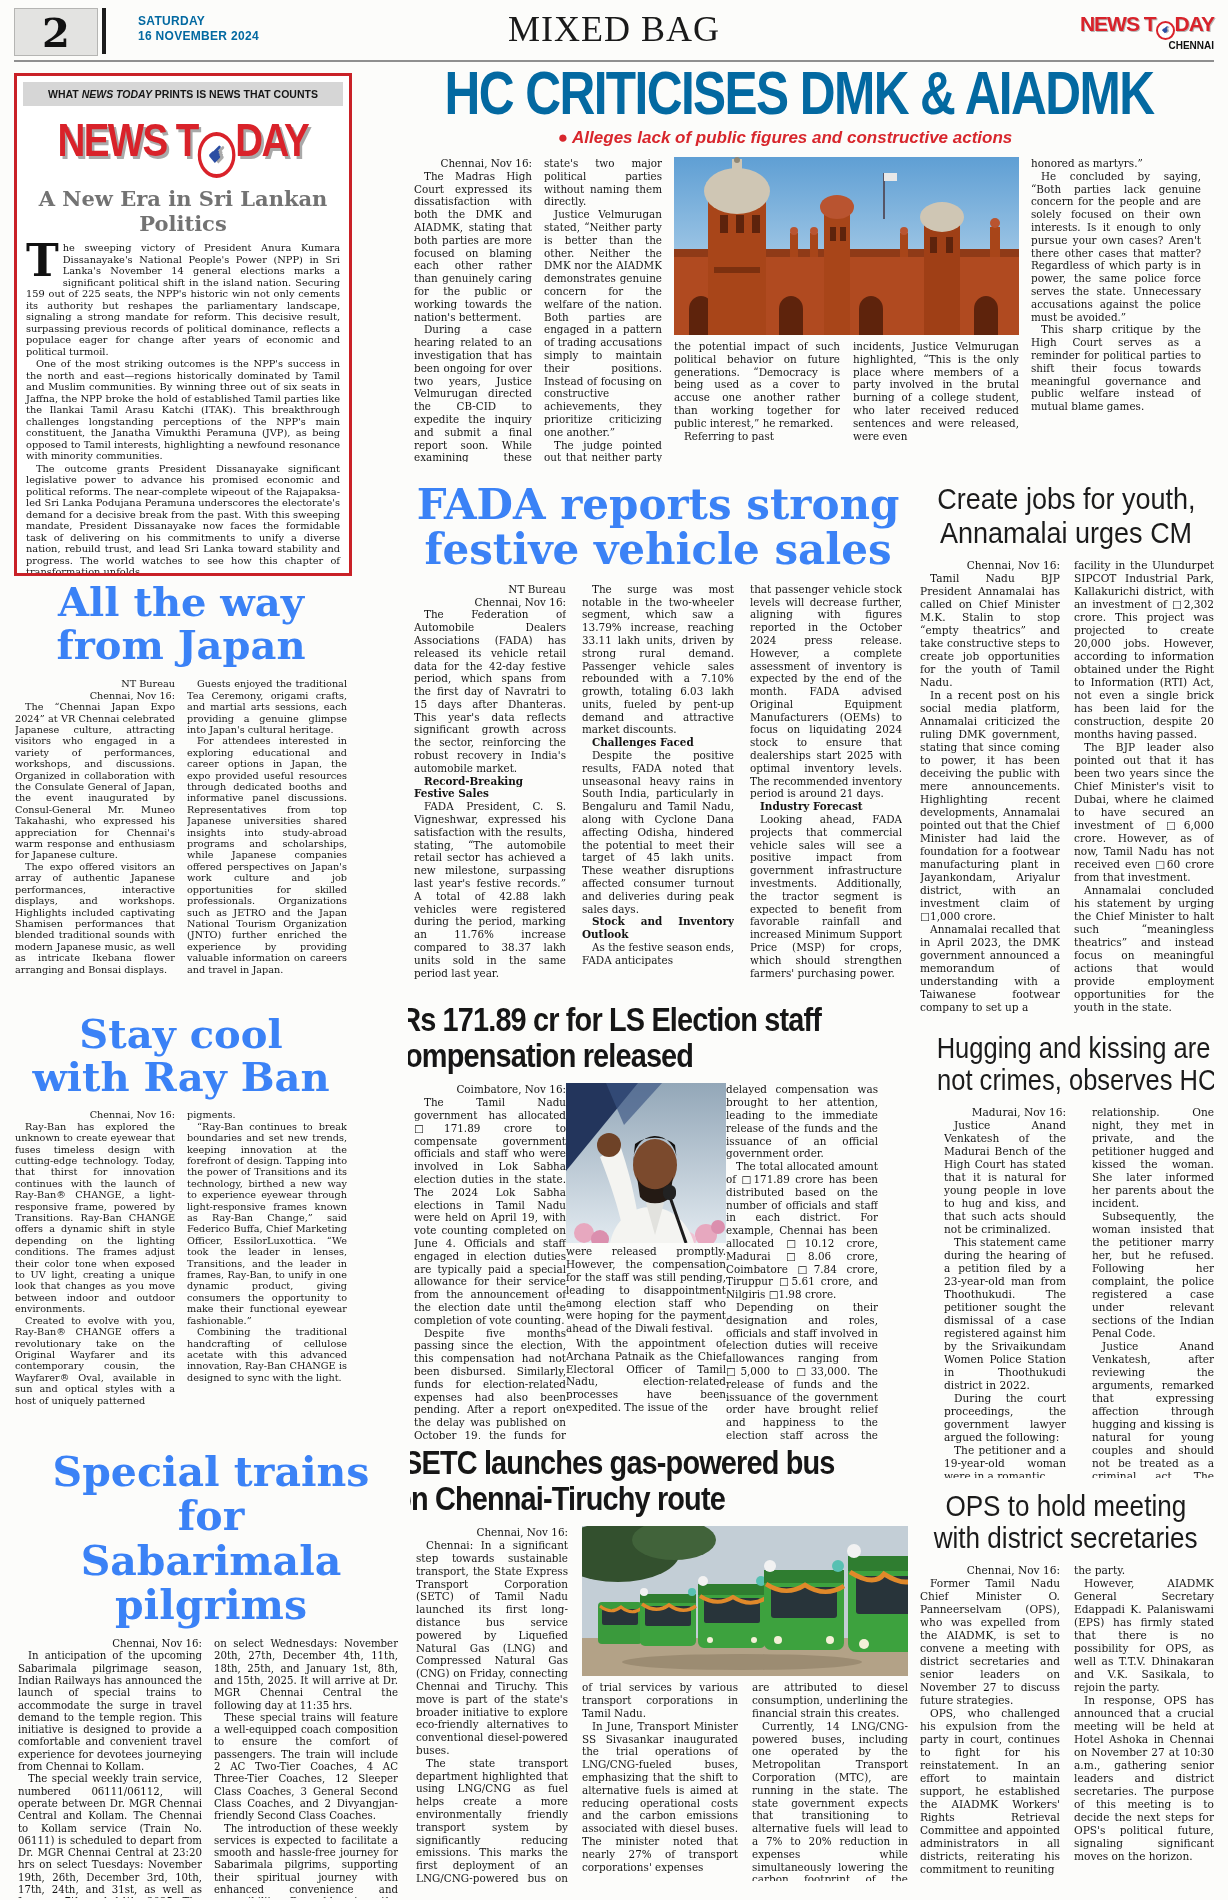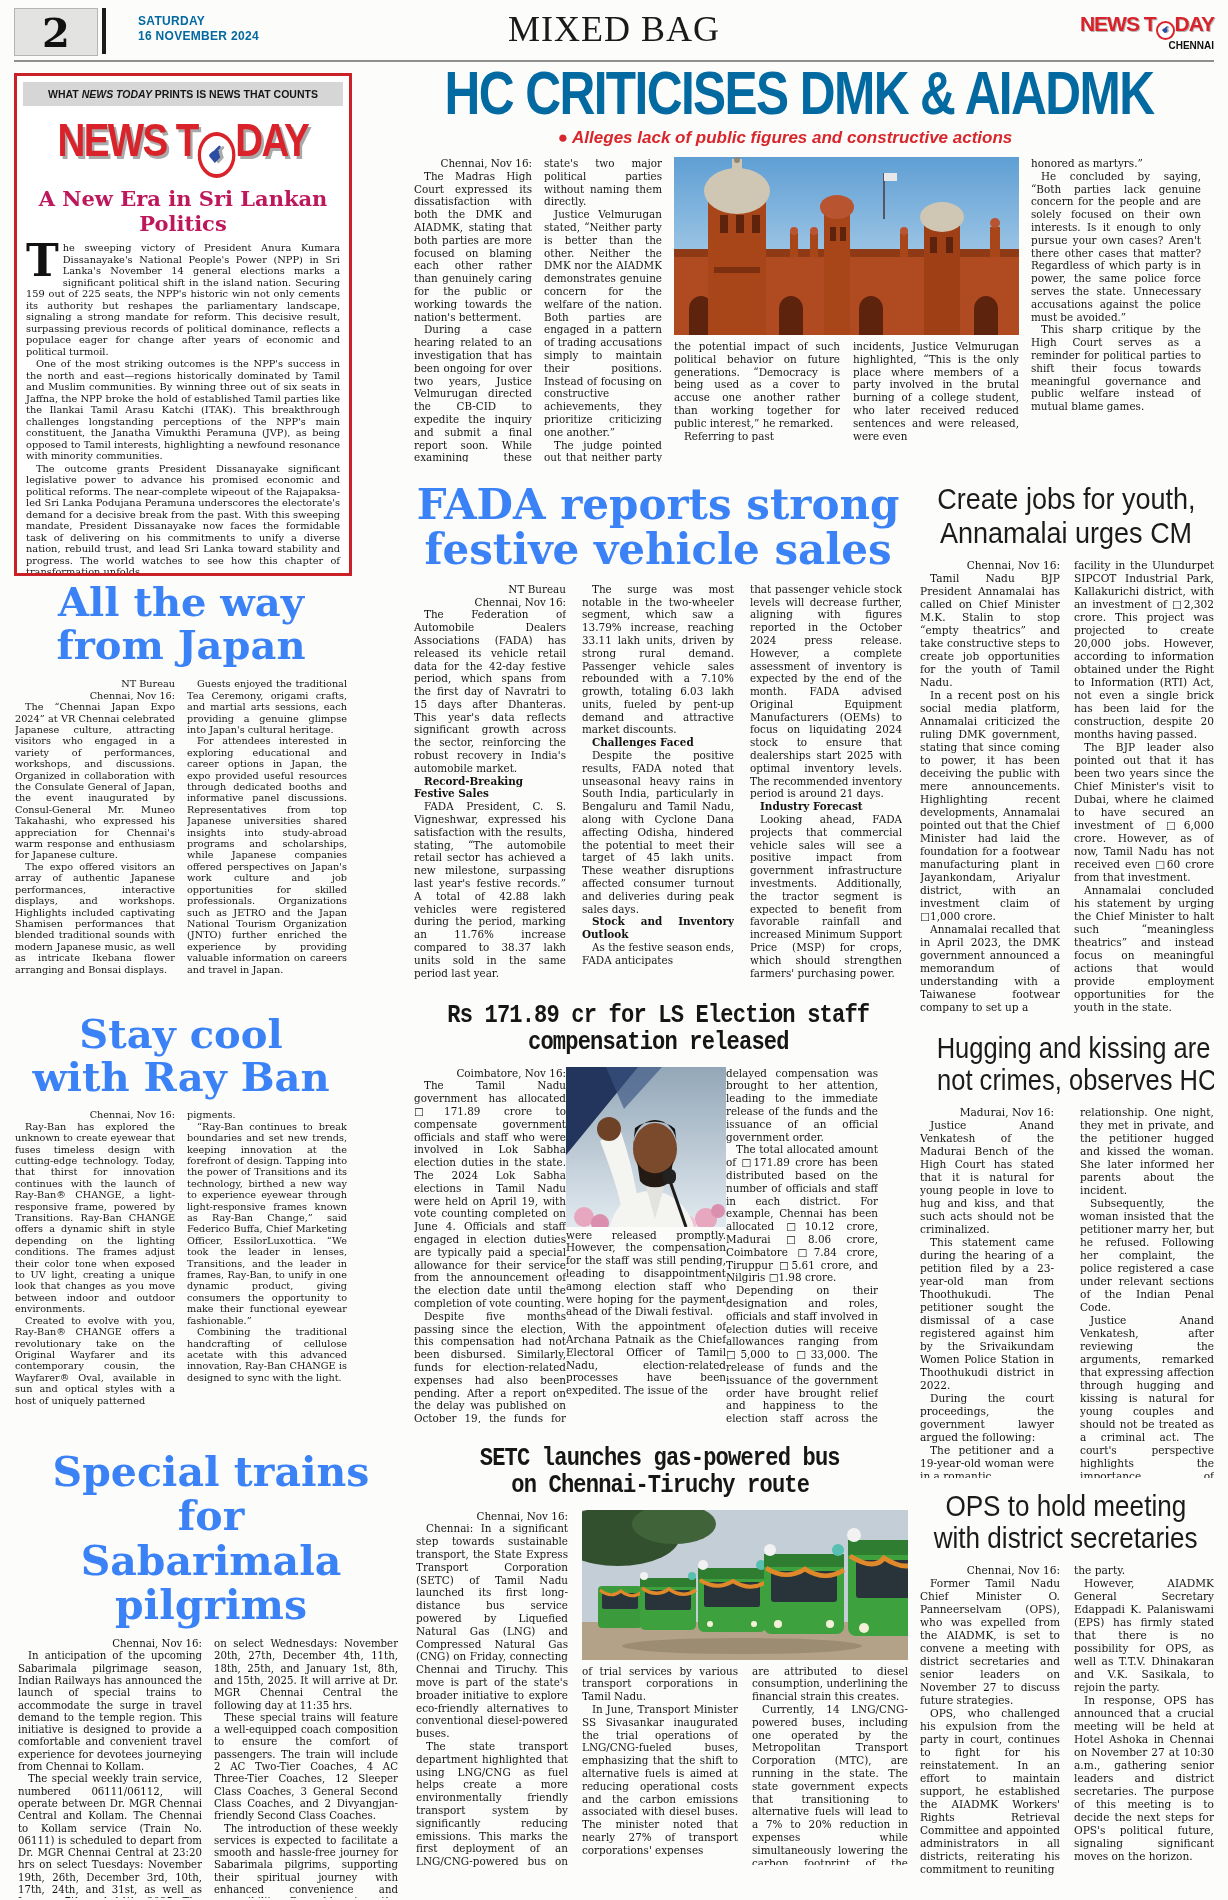--- a/index.html
+++ b/index.html
@@ -41,21 +41,21 @@
   .bdl{font-size:9.7px;line-height:11.4px;}
   .bds{font-size:10.2px;line-height:12.3px;}
   .bde{font-size:9.8px;line-height:11.5px;}
   
   #edbox{left:14px;top:73px;width:332px;height:497px;border:3px solid #c92127;background:#fff;}
   .banner{margin:6px;background:#d6d6d6;height:24px;display:flex;align-items:center;justify-content:center;
           font-family:"Liberation Sans",sans-serif;font-weight:bold;font-size:10.5px;color:#161616;white-space:pre;}
   .banner .it{font-style:italic;}
   .biglogo{text-align:center;margin-top:4px;}
   .biglogo .ntline{font-size:47px;letter-spacing:-2px;text-shadow:3px 3px 0 #a9a9a9;}
-  .edtitle{font-family:"DejaVu Serif",serif;font-weight:bold;font-size:21px;text-align:center;margin:8px 0 6px;color:#be185d;}
+  .edtitle{font-family:"DejaVu Serif",serif;font-weight:bold;font-size:21px;text-align:center;margin:8px 0 6px;color:#737373;}
   .edbody{padding:0 9px;height:336px;overflow:hidden;}
   .edbody p{margin-bottom:1px;}
   .dropcap{float:left;font-size:44px;line-height:34px;padding:2px 4px 0 0;font-weight:bold;color:#111;}
   
   #hc{left:356px;top:62px;width:858px;height:406px;}
   .hcH{font-family:"Liberation Sans",sans-serif;font-weight:bold;font-size:62px;letter-spacing:-2px;
        text-align:center;color:#0369a1;line-height:1.0;}
   .hcSub{text-align:center;color:#d8262c;font-family:"Liberation Sans",sans-serif;
          font-weight:bold;font-style:italic;font-size:17px;margin-top:4px;}
   .hcBody{margin-top:9px;display:flex;gap:12px;padding-left:58px;height:305px;}
@@ -79,30 +79,30 @@
   #japan .serifH{font-size:40px;}
   #japan .row{margin-top:12px;gap:12px;padding-left:1px;height:318px;}
   #japan .col{width:160px;}
   
   #rayban{left:14px;top:1012px;width:334px;height:436px;}
   #rayban .serifH{font-size:40px;}
   #rayban .row{margin-top:11px;gap:12px;padding-left:1px;height:330px;}
   #rayban .col{width:160px;}
   
   #rs{left:408px;top:1002px;width:500px;height:440px;}
-  .rsH{font-family:Liberation Mono, monospace;font-weight:bold;font-size:26px;letter-spacing:-1px;
-       text-align:center;color:#161616;line-height:1.05;width:590px;margin-left:-45px;}
+  .rsH{font-family:Liberation Sans, sans-serif;font-weight:bold;font-size:34px;letter-spacing:-1px;
+       color:#161616;line-height:1.05;width:590px;margin-left:-45px;}
   #rs .row{margin-top:10px;padding-left:6px;height:356px;}
   #rs .c1,#rs .c3{width:152px;}
   #rs .c2{width:160px;}
   #rs .c2 p{margin-top:2px;}
   
   #hug{left:918px;top:1032px;width:296px;height:456px;}
   #hug .sansH{font-size:29px;}
-  #hug .row{margin-top:9px;gap:26px;padding-left:2px;height:372px;}
+  #hug .row{margin-top:9px;gap:26px;padding-left:2px;height:372px;margin-left:24px;}
   #hug .col{width:140px;}
   
   #saba{left:14px;top:1450px;width:394px;height:448px;}
   #saba .serifH{font-size:41px;}
   #saba .row{margin-top:11px;gap:12px;padding-left:4px;height:340px;}
   #saba .col{width:184px;}
   
   #setc{left:410px;top:1445px;width:500px;height:453px;}
   #setc .row{margin-top:10px;gap:14px;padding-left:6px;height:360px;}
   #setc .c1{width:152px;}

